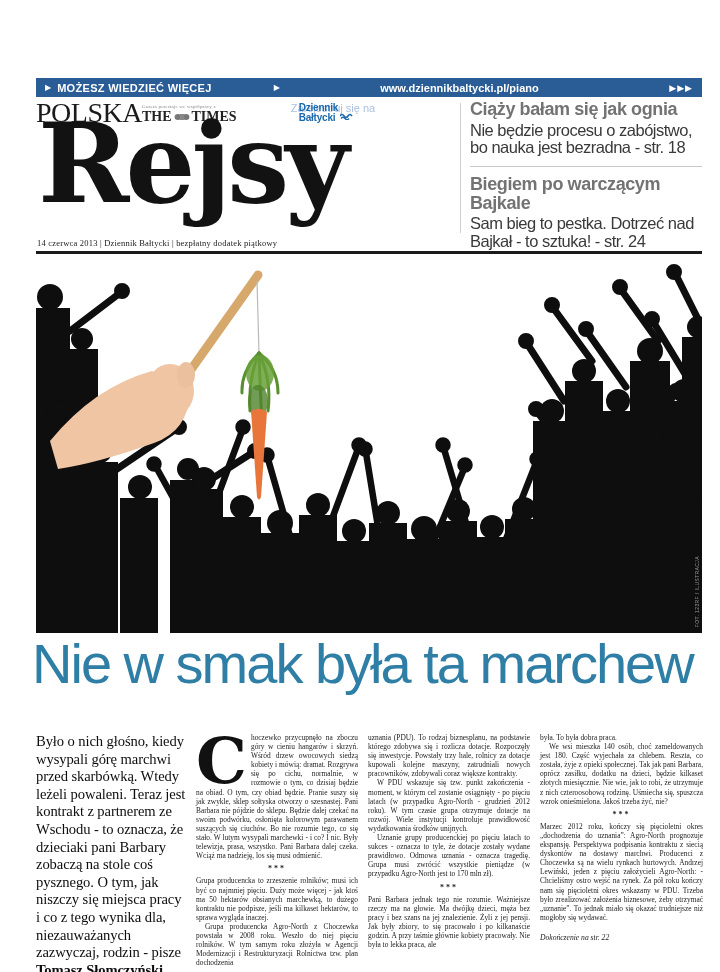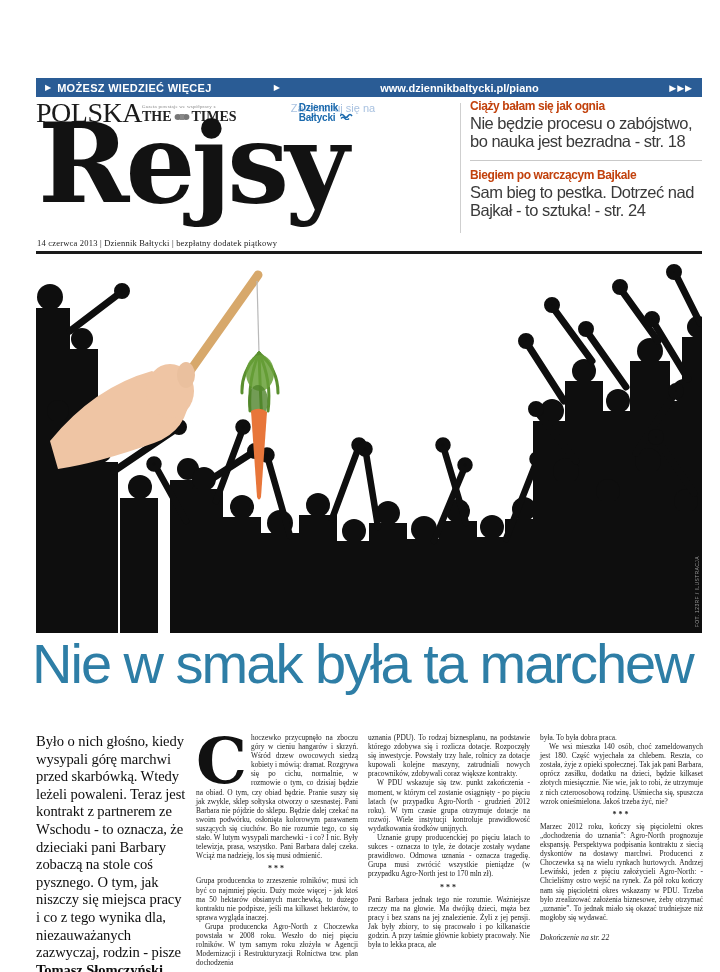--- a/index.html
+++ b/index.html
@@ -25,21 +25,21 @@
   .the-times { font-family:"Liberation Serif", serif; font-weight:bold; font-size:14px;
                display:flex; align-items:center; gap:2px; color:#222; }
   .crest { display:inline-block; }
   .dziennik-logo { color:#1a69ad; font-weight:bold; font-size:10px; line-height:10px;
                    letter-spacing:-.2px; display:flex; gap:2px; margin-top:2px;margin-left:46px; }
   .wave { margin-top:9px; }
 
   
   .teasers { position:absolute; left:470px; top:100px; width:232px; }
   .teaser-rule { position:absolute; left:460px; top:103px; height:130px; width:1px; background:#cfcfcf; }
-  .teaser-title { color:#c2410c; font-weight:bold; font-size:12px; line-height:1.03;
+  .teaser-title { color:#737373; font-weight:bold; font-size:18px; line-height:1.03;
                   letter-spacing:-.4px; }
   .teaser-sub { color:#3a3a3a; font-size:16.5px; line-height:1.08; letter-spacing:-.5px; margin-top:3px; }
   .teaser-divider { border:none; border-top:1px solid #c9c9c9; margin:9px 0 8px; }
 
   
   .rejsy { position:absolute; left:38px; top:106px; font-family:"DejaVu Serif", serif;
            font-weight:bold; font-size:110px; line-height:1.05; letter-spacing:-4px; color:#121212; }
   .dateline { position:absolute; left:37px; top:238px; font-family:"Liberation Serif", serif;
               font-size:8.5px; color:#222; letter-spacing:.2px; }
   .masthead-rule { position:absolute; left:36px; top:251px; width:666px; height:2.5px; background:#1a1a1a; }

